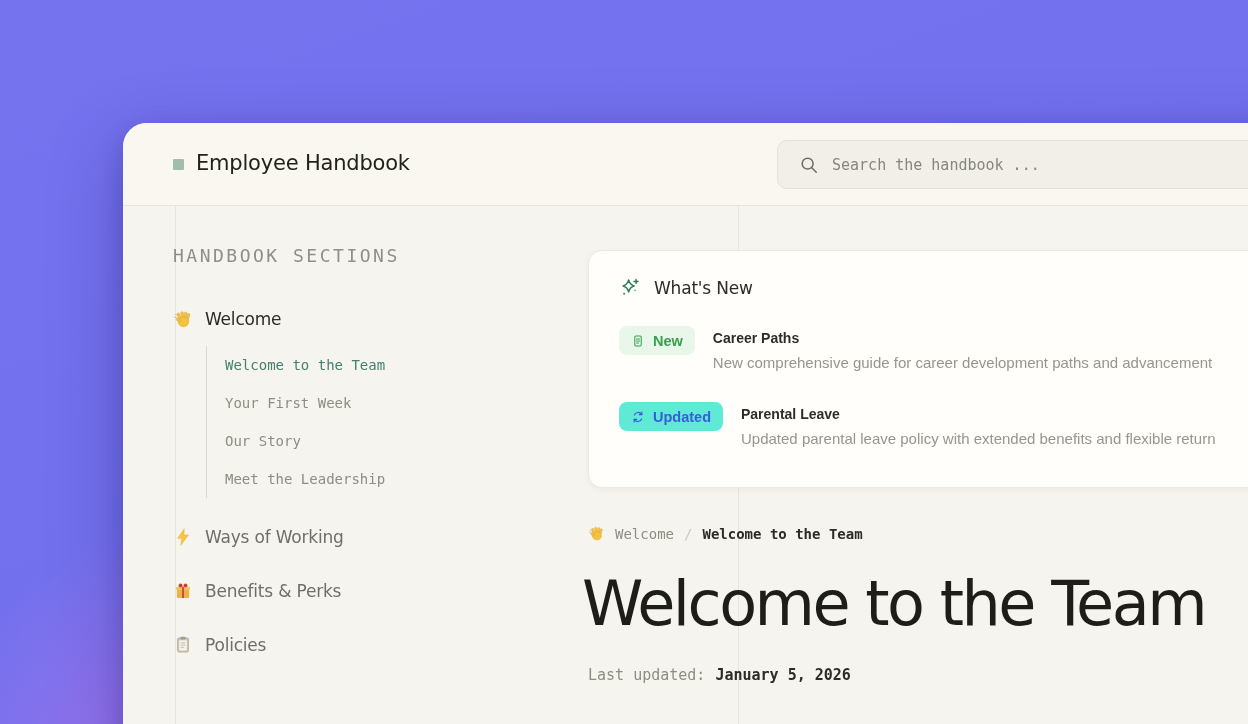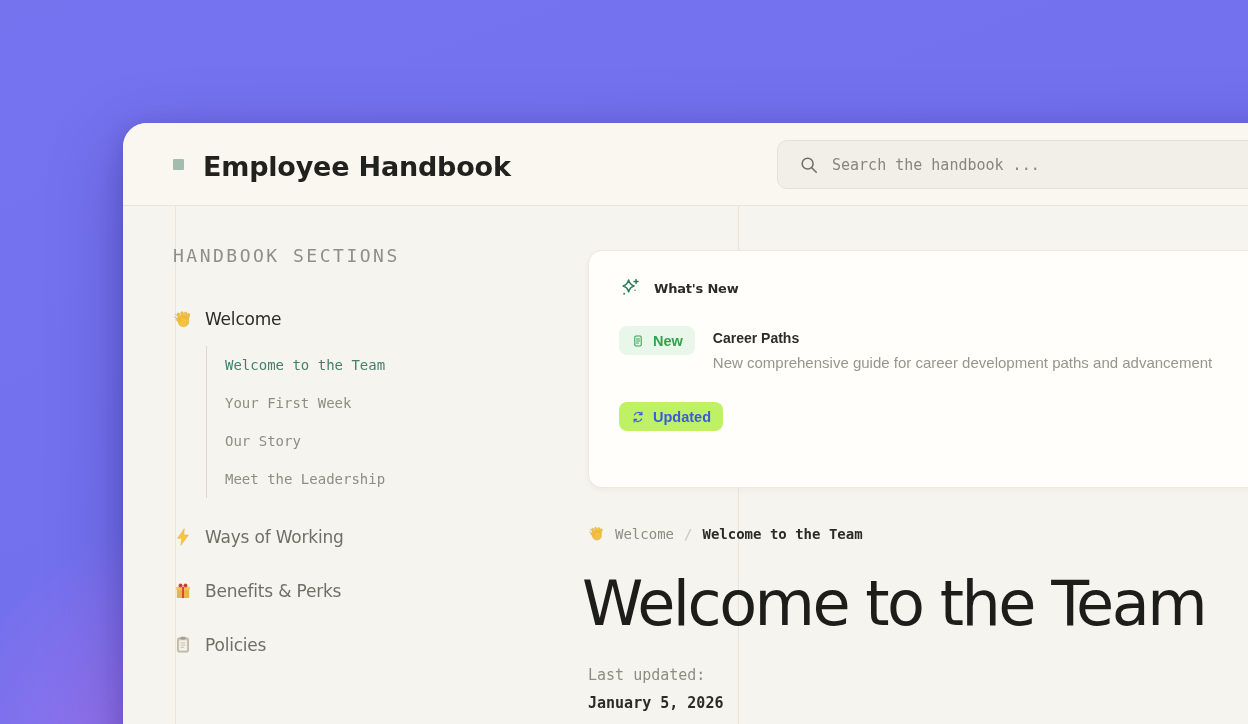--- a/index.html
+++ b/index.html
@@ -25,22 +25,22 @@
   
   .hdr{
     position:absolute; left:0; top:0; right:0; height:83px;
     background:#faf7f1; border-bottom:1px solid #e7e4da; border-radius:24px 24px 0 0;
   }
   .logo{
     position:absolute; left:50px; top:36px; width:11px; height:11px;
     background:#a2bcae; border-radius:1px;
   }
   .app-title{
-    position:absolute; left:80px; top:28px;
-    font-family:var(--disp); font-size:27px; font-weight:700; color:#21211e; letter-spacing:-.2px;
+    position:absolute; left:73px; top:28px;
+    font-family:var(--disp); font-size:21px; font-weight:400; color:#21211e; letter-spacing:-.2px;
   }
   .search{
     position:absolute; left:654px; top:17px; width:640px; height:49px;
     background:#f1efe8; border:1px solid #e4e1d7; border-radius:10px;
     display:flex; align-items:center; gap:13px; padding:0 21px;
   }
   .search svg{flex:0 0 auto;}
   .s-input{
     flex:1; border:none; outline:none; background:transparent;
     font-family:var(--mono); font-size:15px; color:#55554f;
@@ -70,47 +70,47 @@
   }
   .sub-item.active{color:#44806e;}
   
   .wn-card{
     position:absolute; left:465px; top:127px; width:990px; height:238px;
     background:#fffefb; border:1px solid #eceade; border-radius:14px;
     box-shadow:0 2px 6px rgba(70,64,40,.05);
     padding:26px 30px;
   }
   .wn-head{display:flex; align-items:center; gap:13px; margin-bottom:27px;}
-  .wn-head .t{font-family:var(--disp); font-size:13px; font-weight:700; color:#2c2c28; letter-spacing:-.2px;}
+  .wn-head .t{font-family:var(--disp); font-size:17px; font-weight:400; color:#2c2c28; letter-spacing:-.2px;}
   .wn-row{display:flex; align-items:flex-start; gap:18px; cursor:pointer;}
   .wn-row + .wn-row{margin-top:31px;}
   .badge{
     display:inline-flex; align-items:center; gap:8px; height:29px; padding:0 12px;
     border-radius:8px; font-size:14.5px; font-weight:600; flex:0 0 auto;text-align:center;
   }
   .badge.b-new{background:#e9f6ea; color:#35a14d;}
-  .badge.b-updated{background:#bef264; color:#3b5ae0;}
+  .badge.b-updated{background:#5eead4; color:#3b5ae0;}
   .wn-body .wt{font-size:14px; font-weight:600; color:#2c2c28; margin:4px 0 8px;}
   .wn-body .wd{font-size:15px; color:#96968d; white-space:nowrap;}
   
   .crumbs{
     position:absolute; left:465px; top:402px;
     display:flex; align-items:center; gap:10px; font-family:var(--mono); font-size:14px;
   }
   .crumbs .sec{color:#8d8d84;}
   .crumbs .sep{color:#cac7bd;}
   .crumbs .cur{color:#2b2b27; font-weight:700;}
   h1.page-title{
     position:absolute; left:459px; top:447px;
     font-family:var(--disp); font-size:62px; font-weight:400; letter-spacing:-2.5px;
     color:#1d1d1a; line-height:1.1; white-space:nowrap;
   }
   .updated{
     position:absolute; left:465px; top:543px;
-    display:flex; gap:10px; font-family:var(--mono); font-size:15px;flex-direction:column;
+    display:flex; gap:10px; font-family:var(--mono); font-size:15px;
   }
   .updated .ul{color:#8d8d84;}
   .updated .uv{color:#2b2b27; font-weight:700;}
 </style>
 </head>
 <body>
 
 <div class="window">
 
   <header class="hdr">
@@ -217,20 +217,24 @@
       <span class="badge b-updated">
         <svg width="14" height="14" viewBox="0 0 24 24">
           <g stroke="#3b5ae0" stroke-width="2" fill="none" stroke-linecap="round" stroke-linejoin="round">
             <path d="M18.4 7.8 A7 7 0 0 0 5.8 8.6"></path>
             <path d="M5.6 16.2 A7 7 0 0 0 18.2 15.4"></path>
             <path d="M18.6 3.6 v4.4 h-4.4"></path>
             <path d="M5.4 20.4 v-4.4 h4.4"></path>
           </g>
         </svg>
         <span>Updated</span>
+      </span>
+      <span class="wn-body">
+        <div class="wt">Parental Leave</div>
+        <div class="wd">Updated parental leave policy with extended benefits and flexible return</div>
       </span>
     </div>
   </section>
 
   <nav class="crumbs">
     <svg width="17" height="17" viewBox="0 0 24 24">
       <g stroke="#b9b4a8" stroke-width="1.1" stroke-linecap="round">
         <path d="M2.8 6.2 L4.4 7.6"></path>
           <path d="M1.9 9.6 L3.9 10.3"></path>
       </g>

